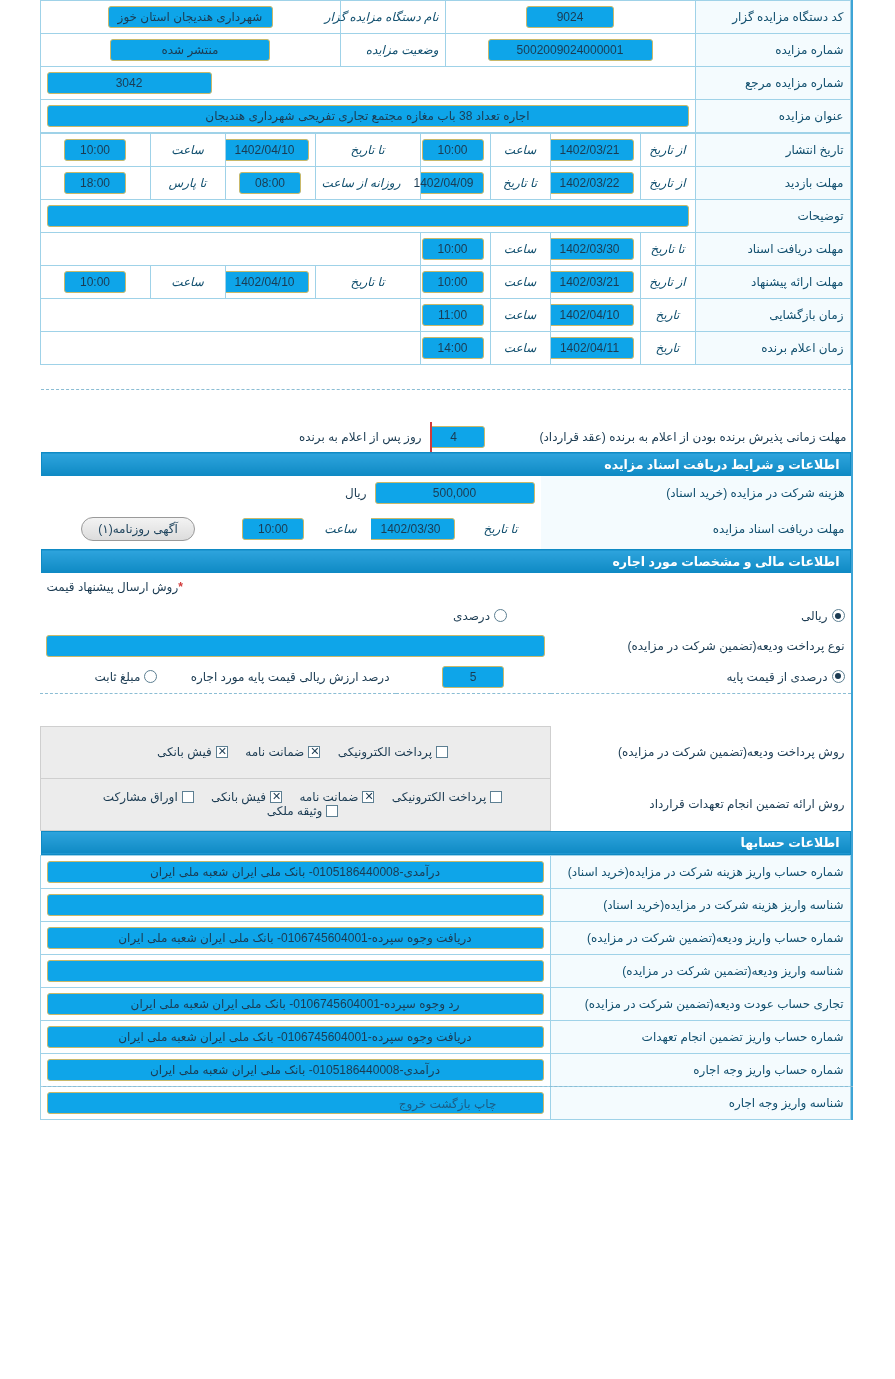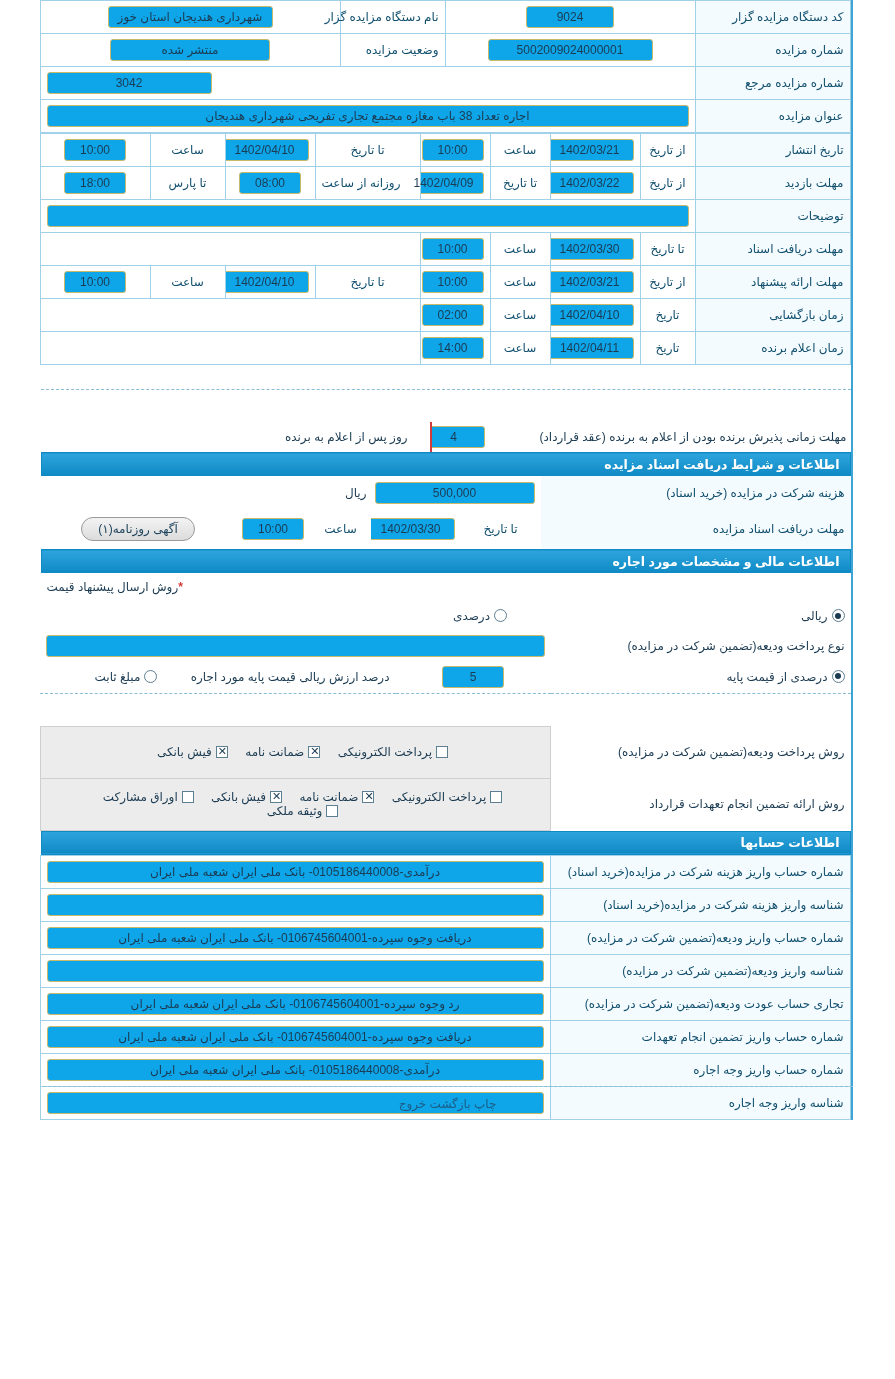--- a/index.html
+++ b/index.html
@@ -81,21 +81,21 @@
     vertical-align: middle;
     background: #ffffff;
   }
   td.lbl {
     background: #f4fbfe;
     text-align: right;
     color: #12506f;
     font-size: 12px;
     white-space: nowrap;
   }
-  td.lbl-plain { background: #ffffff; }
+  td.lbl-plain { background: #ffffff; font-style: italic; }
   td.val { text-align: center; }
   .fld {
     display: block;
     background: #0ea5e9;
     border: 1px solid #c9b96a;
     border-radius: 3px;
     height: 22px;
     line-height: 20px;
     text-align: center;
     font-size: 12px;
@@ -361,21 +361,21 @@
               </td>
       </tr>
       <tr>
         <td class="lbl">زمان بازگشایی</td>
         <td class="lbl lbl-plain" style="text-align:center">تاریخ</td>
         <td class="val">
                 <span class="fld md">1402/04/10</span>
               </td>
         <td class="lbl lbl-plain" style="text-align:center">ساعت</td>
         <td class="val">
-                <span class="fld sm">02:00</span>
+                <span class="fld sm">11:00</span>
               </td>
         <td colspan="4"></td>
       </tr>
       <tr>
         <td class="lbl">زمان اعلام برنده</td>
         <td class="lbl lbl-plain" style="text-align:center">تاریخ</td>
         <td class="val">
                 <span class="fld md">1402/04/11</span>
               </td>
         <td class="lbl lbl-plain" style="text-align:center">ساعت</td>
@@ -403,21 +403,21 @@
             <col style="width:360px">
             <col style="width:60px">
             <col style="width:390px">
           </colgroup>
       <tbody>
             <tr style="height:30px">
         <td style="border:none;text-align:right;padding-right:4px">مهلت زمانی پذیرش برنده بودن از اعلام به برنده (عقد قرارداد)</td>
         <td style="border:none" class="val">
           <span class="fld sm">4</span>
         </td>
-        <td class="redline-left" style="border:none;text-align:right;padding-right:22px">روز پس از اعلام به برنده</td>
+        <td class="redline-left" style="border:none;text-align:right;padding-right:8px">روز پس از اعلام به برنده</td>
       </tr>
     </tbody>
         </table>
 
     <table class="main section-bar">
       <tbody>
             <tr>
               <td>اطلاعات و شرایط دریافت اسناد مزایده</td>
             </tr>
     </tbody>

